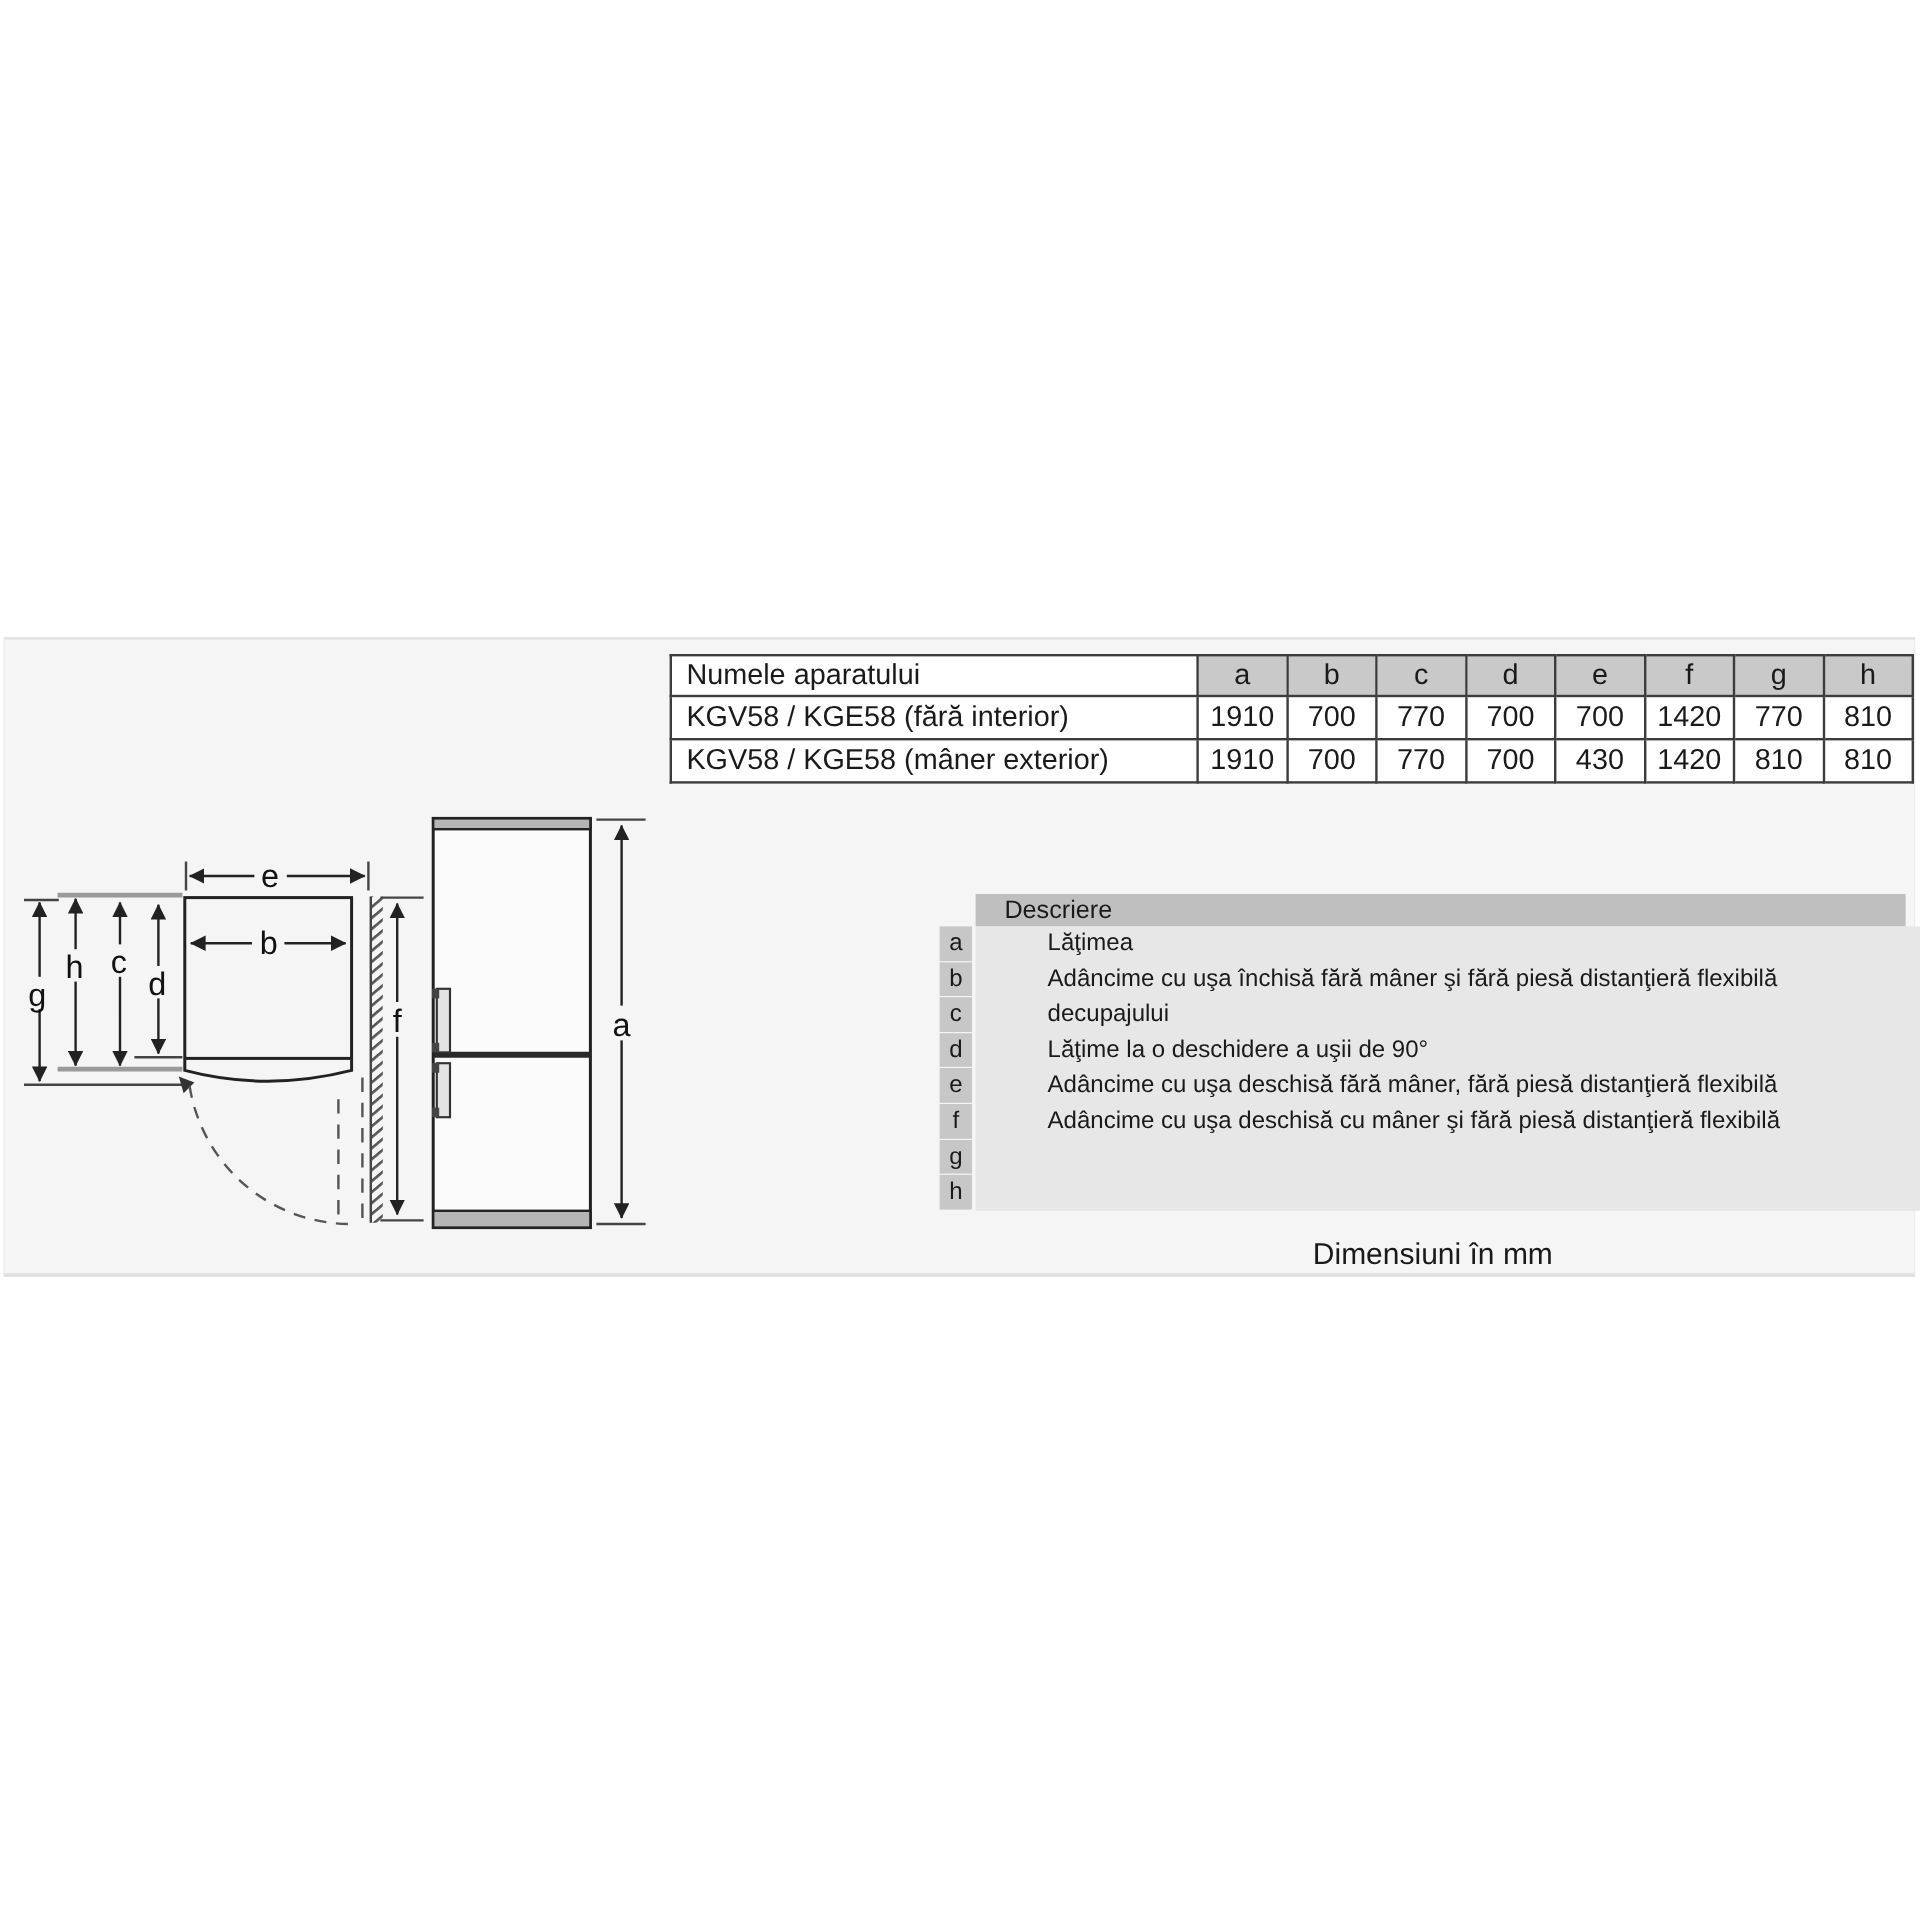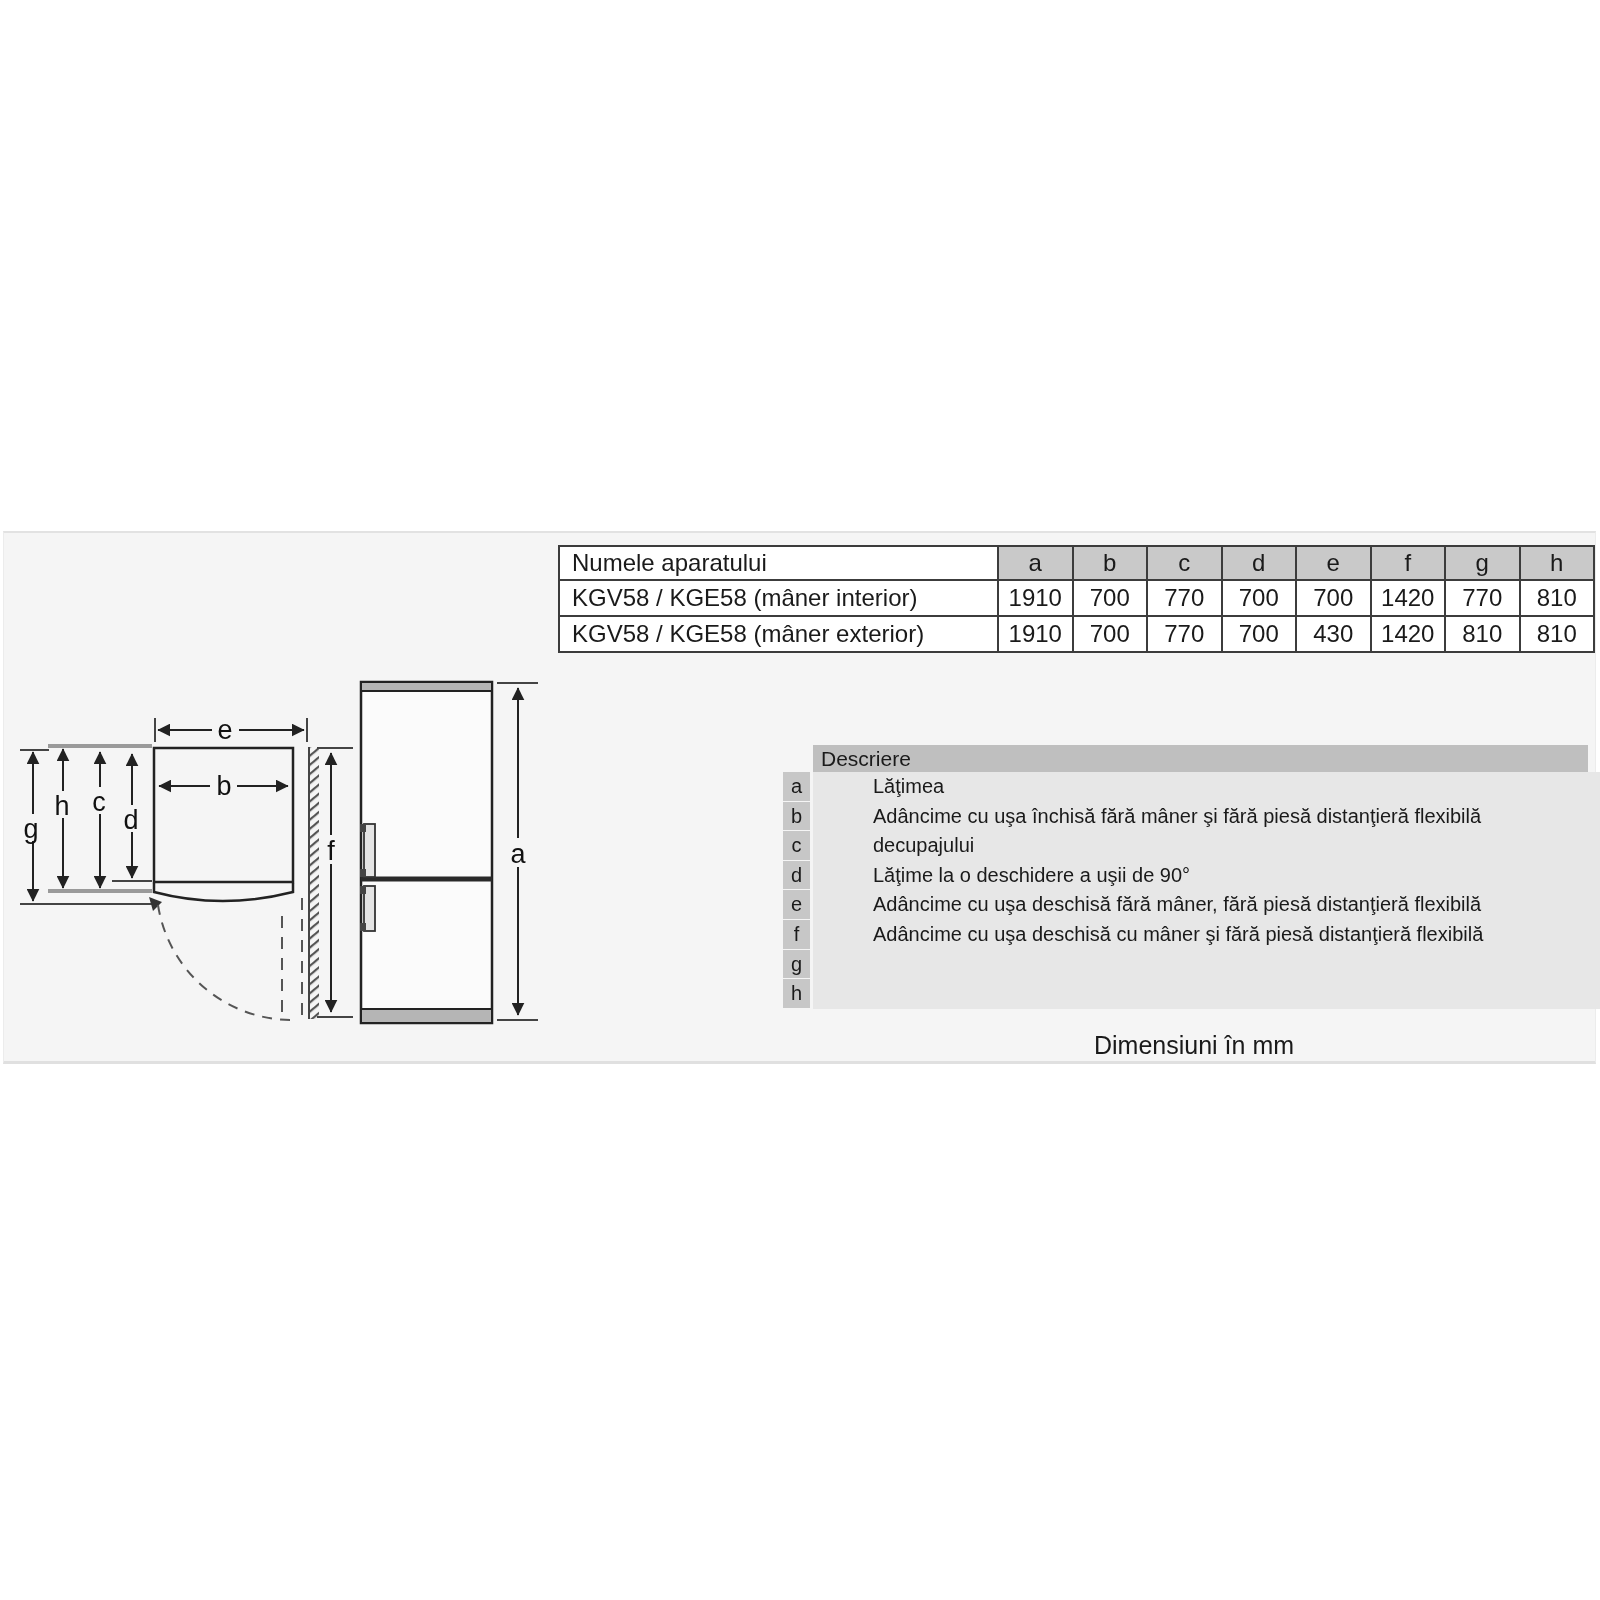--- a/index.html
+++ b/index.html
@@ -25,21 +25,21 @@
     padding:0;background:#ffffff;overflow:hidden;white-space:nowrap;
   }
   #dims-table tr.hdr td{height:32px;}
   #dims-table tr.row td{height:34px;}
   #dims-table td.name{text-align:left;padding-left:12px;margin-left:44px;}
   #dims-table tr.hdr td.colh{background:#c9c9c9;}
   
   #desc-header{
     position:absolute;left:813px;top:745px;width:775px;height:27px;
     background:#bfbfbf;font-size:21px;line-height:27px;
-    padding-left:8px;box-sizing:border-box;
+    padding-left:24px;box-sizing:border-box;
   }
   #desc-letters{
     position:absolute;left:783px;top:772px;width:27px;
     display:flex;flex-direction:column;gap:1px;
   }
   #desc-letters .desc-letter{
     height:28.6px;background:#c7c7c7;font-size:20px;line-height:28.6px;
     text-align:center;
   }
   #desc-body{
@@ -83,21 +83,21 @@
     <td class="colh">a</td>
     <td class="colh">b</td>
     <td class="colh">c</td>
     <td class="colh">d</td>
     <td class="colh">e</td>
     <td class="colh">f</td>
     <td class="colh">g</td>
     <td class="colh">h</td>
   </tr>
   <tr class="row">
-    <td class="name">KGV58 / KGE58 (mâner interior)</td>
+    <td class="name">KGV58 / KGE58 (fără interior)</td>
     <td>1910</td>
     <td>700</td>
     <td>770</td>
     <td>700</td>
     <td>700</td>
     <td>1420</td>
     <td>770</td>
     <td>810</td>
   </tr>
   <tr class="row">

